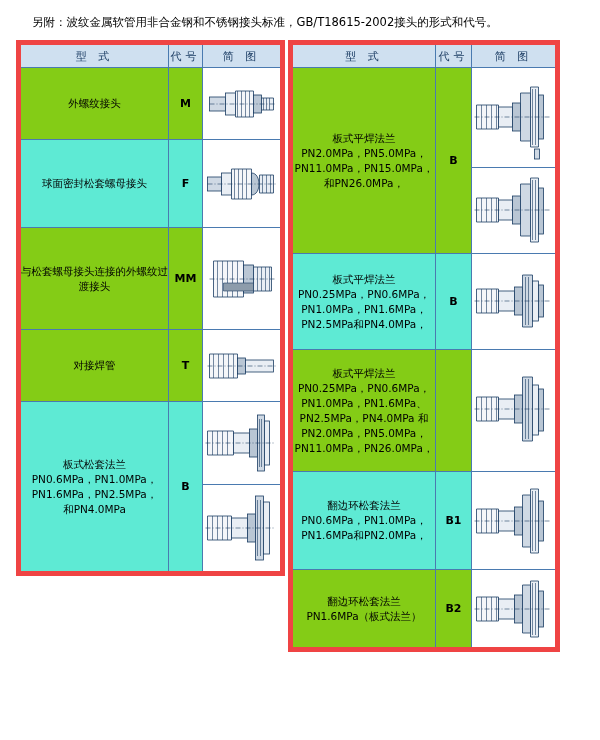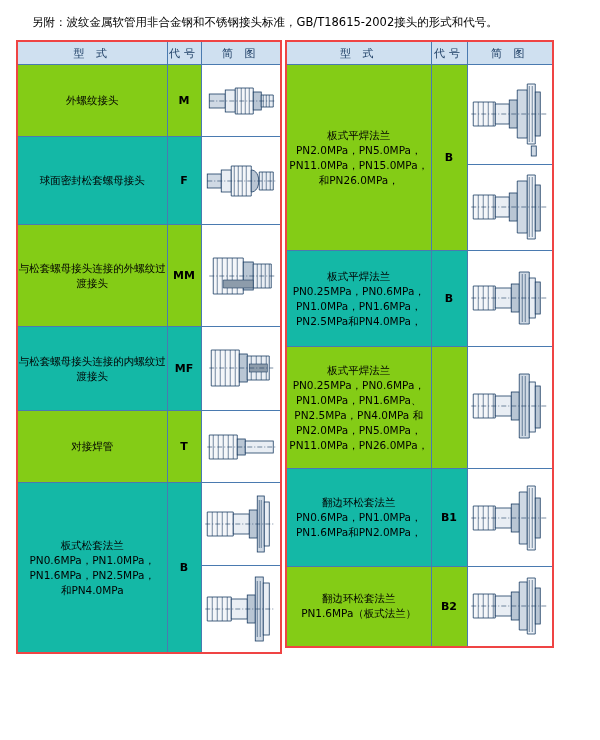--- a/index.html
+++ b/index.html
@@ -30,21 +30,21 @@
   }
   .tables {
     display: flex;
     flex-direction: row;
     align-items: flex-start;
     gap: 0px;
   }
   table.spec {
     border-collapse: collapse;
     table-layout: fixed;
-    border: 2px solid #ef4444;
+    border: 5px solid #ef4444;
   }
   table.spec td, table.spec th {
     border: 1px solid #4a7ab0;
     padding: 0;
     vertical-align: middle;
     text-align: center;
   }
   thead th {
     background: #cfe0f0;
     height: 22px;
@@ -72,21 +72,21 @@
   td.type-cell.center-v { vertical-align: middle; }
   td.code-cell {
     font-size: 11px;
     font-weight: bold;
     color: #000;
   }
   td.fig-cell {
     padding: 2px;
     background: #fff;
   }
-  tr.shade td.type-cell, tr.shade td.code-cell { background: #14b8a6; }
+  tr.shade td.type-cell, tr.shade td.code-cell { background: #5eead4; }
   tr.plain td.type-cell, tr.plain td.code-cell { background: #84cc16; }
 
   .fig {
     width: 100%;
     display: block;
   }
   svg { display: block; margin: 0 auto; }
   .ln2 { stroke: #1b3c63; stroke-width: 0.6; fill: none; }
   .fill-a { fill: #e9eef4; stroke: #1b3c63; stroke-width: 0.8; }
   .fill-b { fill: #cfd9e4; stroke: #1b3c63; stroke-width: 0.8; }
@@ -161,35 +161,20 @@
               <path d="M14 18 L14 54 M19 18 L19 54 M24 18 L24 54 M29 18 L29 54 M34 18 L34 54" class="ln2"></path>
               <rect x="40" y="22" width="10" height="28" class="fill-d"></rect>
               <path d="M50 24 L68 24 L68 48 L50 48 Z" class="fill-a"></path>
               <path d="M54 24 L54 48 M58 24 L58 48 M62 24 L62 48 M66 24 L66 48" class="ln2"></path>
               <path d="M20 40 L50 40 L50 48 L20 48 Z" class="hatch"></path>
               <path d="M6 36 L72 36" class="ln2" stroke-dasharray="5,2,1,2"></path>
             </svg>
           </td>
         </tr>
 
-        <tr class="shade" style="height:84px">
-          <td class="type-cell" style="white-space:pre-line; text-align:center">与松套螺母接头连接的内螺纹过渡接头</td>
-          <td class="code-cell">MF</td>
-          <td class="fig-cell">
-            <svg class="fig" width="76" height="70" viewBox="0 0 76 70">
-              <path d="M8 16 L36 16 L36 52 L8 52 Z" class="fill-c"></path>
-              <path d="M12 16 L12 52 M17 16 L17 52 M22 16 L22 52 M27 16 L27 52 M32 16 L32 52" class="ln2"></path>
-              <rect x="36" y="20" width="8" height="28" class="fill-d"></rect>
-              <path d="M44 22 L66 22 L66 46 L44 46 Z" class="fill-a"></path>
-              <path d="M48 22 L48 46 M53 22 L53 46 M58 22 L58 46 M63 22 L63 46" class="ln2"></path>
-              <rect x="46" y="30" width="18" height="8" class="hatch"></rect>
-              <path d="M6 34 L70 34" class="ln2" stroke-dasharray="5,2,1,2"></path>
-            </svg>
-          </td>
-        </tr>
 
         <tr class="plain" style="height:72px">
           <td class="type-cell center-v" style="text-align:center">对接焊管</td>
           <td class="code-cell">T</td>
           <td class="fig-cell">
             <svg class="fig" width="76" height="60" viewBox="0 0 76 60">
               <path d="M6 18 L34 18 L34 42 L6 42 Z" class="fill-c"></path>
               <path d="M10 18 L10 42 M15 18 L15 42 M20 18 L20 42 M25 18 L25 42 M30 18 L30 42" class="ln2"></path>
               <rect x="34" y="22" width="8" height="16" class="fill-d"></rect>
               <rect x="42" y="24" width="28" height="12" class="fill-a"></rect>

